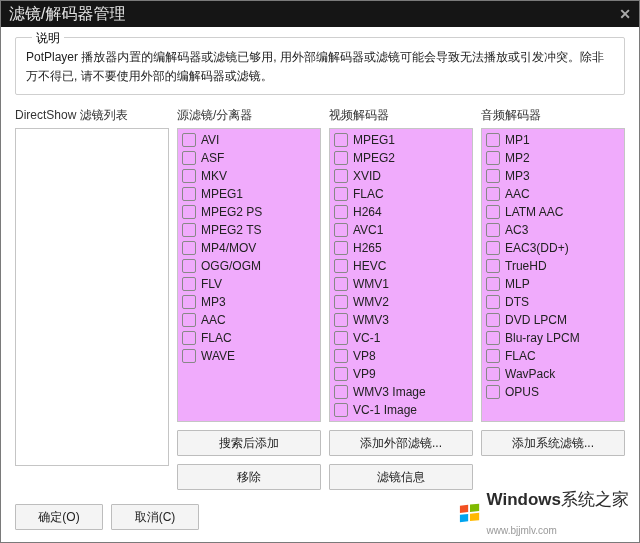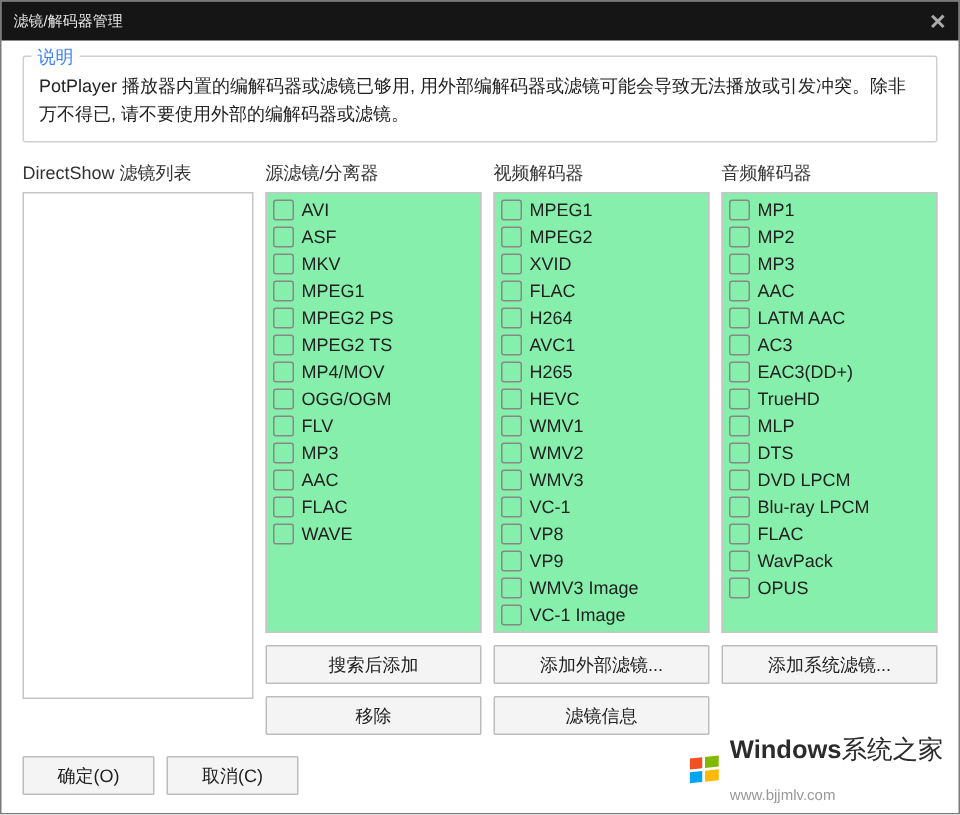--- a/index.html
+++ b/index.html
@@ -1,28 +1,28 @@
 <!DOCTYPE html>
 <html><head>
 <meta charset="utf-8">
 <style>
   html,body{margin:0;padding:0;width:640px;height:543px;font-family:"Microsoft YaHei","Segoe UI",Arial,sans-serif;font-size:12px;background:#fff;color:#222;overflow:hidden}
   .titlebar{height:26px;background:#151515;color:#e5e5e5;display:flex;align-items:center;justify-content:space-between;padding:0 8px}
-  .titlebar .t{font-size:10px}
+  .titlebar .t{font-size:16px}
   .close-x{color:#aaa;font-size:14px;font-weight:bold;cursor:default}
   .content{padding:10px 14px 0 14px}
   .fieldset{border:1px solid #cfcfcf;border-radius:2px;padding:10px 10px 8px 10px;position:relative;margin:0}
-  .legend{position:absolute;top:-8px;left:5px;background:#fff;padding:0 4px;color:#3b82f6}
+  .legend{position:absolute;top:-8px;left:16px;background:#fff;padding:0 4px;color:#000000}
   .desc-text{line-height:1.6;color:#222}
   .cols{display:flex;gap:8px;margin-top:12px}
   .col1{width:154px}
   .col2,.col3,.col4{flex:1;min-width:0}
   .col-head{margin-bottom:4px;color:#333}
   .listbox{border:1px solid #c5c5c5;height:336px;overflow:auto;background:#fff}
-  .chkbox{border:1px solid #c5c5c5;height:288px;overflow:auto;background:#86efac;padding:2px 4px}
+  .chkbox{border:1px solid #c5c5c5;height:288px;overflow:auto;background:#f0abfc;padding:2px 4px}
   .item{display:flex;align-items:center;gap:5px;height:18px;line-height:18px;white-space:nowrap}
   .cb{width:12px;height:12px;border:1px solid #888;border-radius:2px;display:inline-block;flex:0 0 12px}
   .btnrow{display:flex;gap:8px;margin-top:8px}
   .btn{flex:1;height:24px;border:1px solid #bdbdbd;background:#f4f4f4;display:flex;align-items:center;justify-content:center;cursor:default;border-radius:1px;font-size:12px}
   .bottom{display:flex;gap:8px;margin-top:14px}
   .bottom .btn{flex:0 0 86px}
   .watermark{position:absolute;right:10px;bottom:6px;display:flex;align-items:center;gap:6px;font-family:"Segoe UI",Arial,sans-serif;pointer-events:none}
   .win-logo{width:22px;height:22px}
   .wm-text{display:flex;flex-direction:column;line-height:1}
   .wm-main{font-size:17px;color:#2b2b2b}

